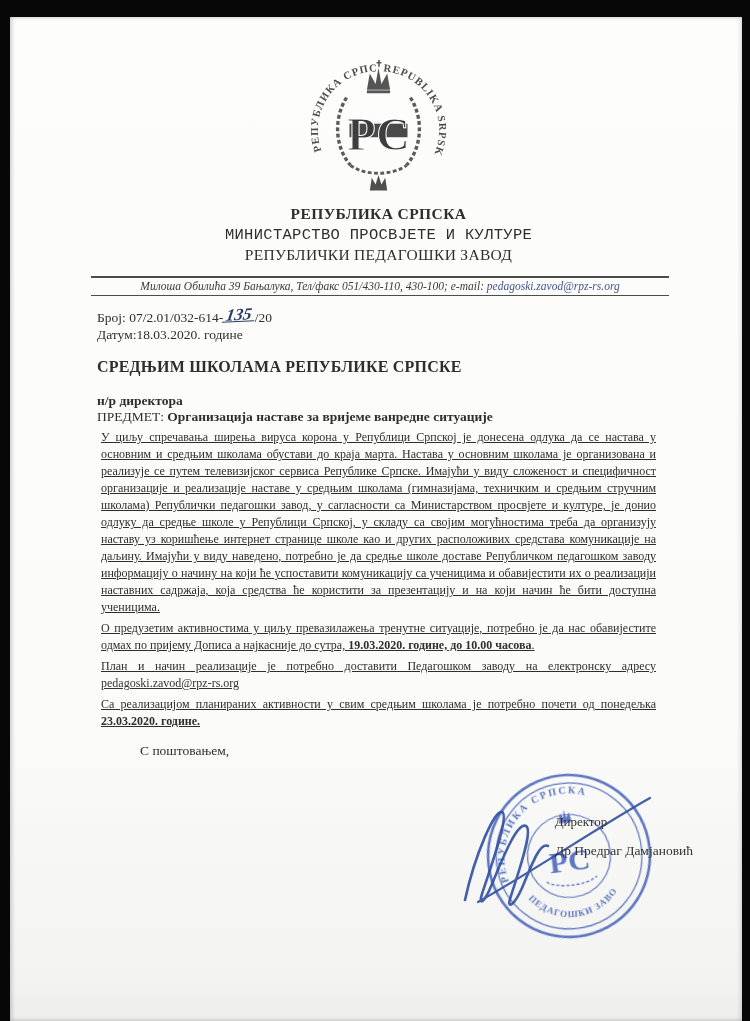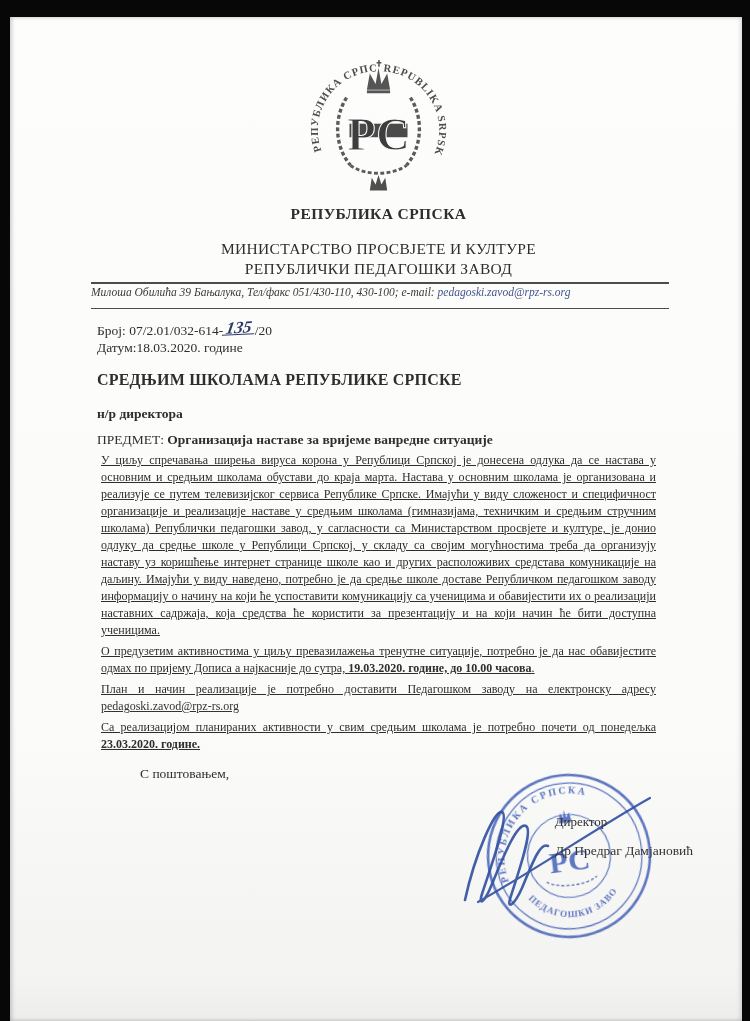--- a/index.html
+++ b/index.html
@@ -6,32 +6,32 @@
   html,body{margin:0;padding:0;background:#111;}
   .photo{position:relative;width:750px;height:1021px;background:#070707;overflow:hidden;
          font-family:"Liberation Serif",serif;color:#2e2e2e;}
   .page{position:absolute;left:10px;top:17px;right:8px;bottom:0;
         background:linear-gradient(180deg,#fdfdfc 0%,#fbfbfa 70%,#f3f3f1 96%,#ededeb 100%);
         box-shadow:inset 2px 0 4px rgba(0,0,0,.18), inset -2px 0 4px rgba(0,0,0,.12);}
   .doc-col{position:absolute;left:87px;width:563px;top:0;}
   .center{text-align:center;}
   .emblem{margin:40px auto 0;width:145px;height:145px;}
   .h1{margin-top:3px;font-size:15.5px;font-weight:bold;letter-spacing:.4px;}
-  .h2{margin-top:17px;font-size:15.5px;letter-spacing:.3px;}
+  .h2{margin-top:3px;font-size:15.5px;letter-spacing:.3px;font-family:Liberation Mono, monospace;}
   .h3{margin-top:2px;font-size:15.5px;letter-spacing:.3px;}
-  .addrbar{margin:4px -9px 0 -6px;border-top:2px solid #4c4c4c;border-bottom:1.5px solid #4c4c4c;
-           padding:2px 0 10px;font-style:italic;font-size:11.5px;color:#3a3a3a;}
+  .addrbar{margin:12px -9px 0 -6px;border-top:2px solid #4c4c4c;border-bottom:1.5px solid #4c4c4c;
+           padding:2px 0 3px;font-style:italic;font-size:11.5px;text-align:center;color:#3a3a3a;}
   .addrbar a{color:#44548f;}
   .meta{margin-top:13px;font-size:13.5px;line-height:17px;}
   .hand{display:inline-block;font-style:italic;font-weight:bold;font-size:17px;color:#2c3a66;
         transform:skewX(-12deg) rotate(-3deg);border-bottom:1.6px solid #2c3a66;
         padding:0 3px;position:relative;top:-2px;line-height:12px;}
   .recipient{margin-top:15px;font-weight:bold;font-size:16px;letter-spacing:.2px;}
   .attn{margin-top:17px;font-weight:bold;font-size:13.5px;}
-  .subject{margin-top:10px;font-size:13.5px;}
+  .subject{font-size:13.5px;}
   .subject b{font-weight:bold;}
   p.body{margin:4px;font-size:12px;line-height:17px;text-align:justify;text-decoration:underline;}
   .p1{margin-top:11px;}
   .p2{margin-top:13px;}
   .p3{margin-top:11px;}
   .p4{margin-top:6px;}
   .deadline{font-weight:bold;text-decoration:underline;}
   .bolddate{font-weight:bold;}
   .maillink{color:#333;text-decoration:underline;}
   .closing{margin-top:13px;margin-left:43px;font-size:13.5px;}

